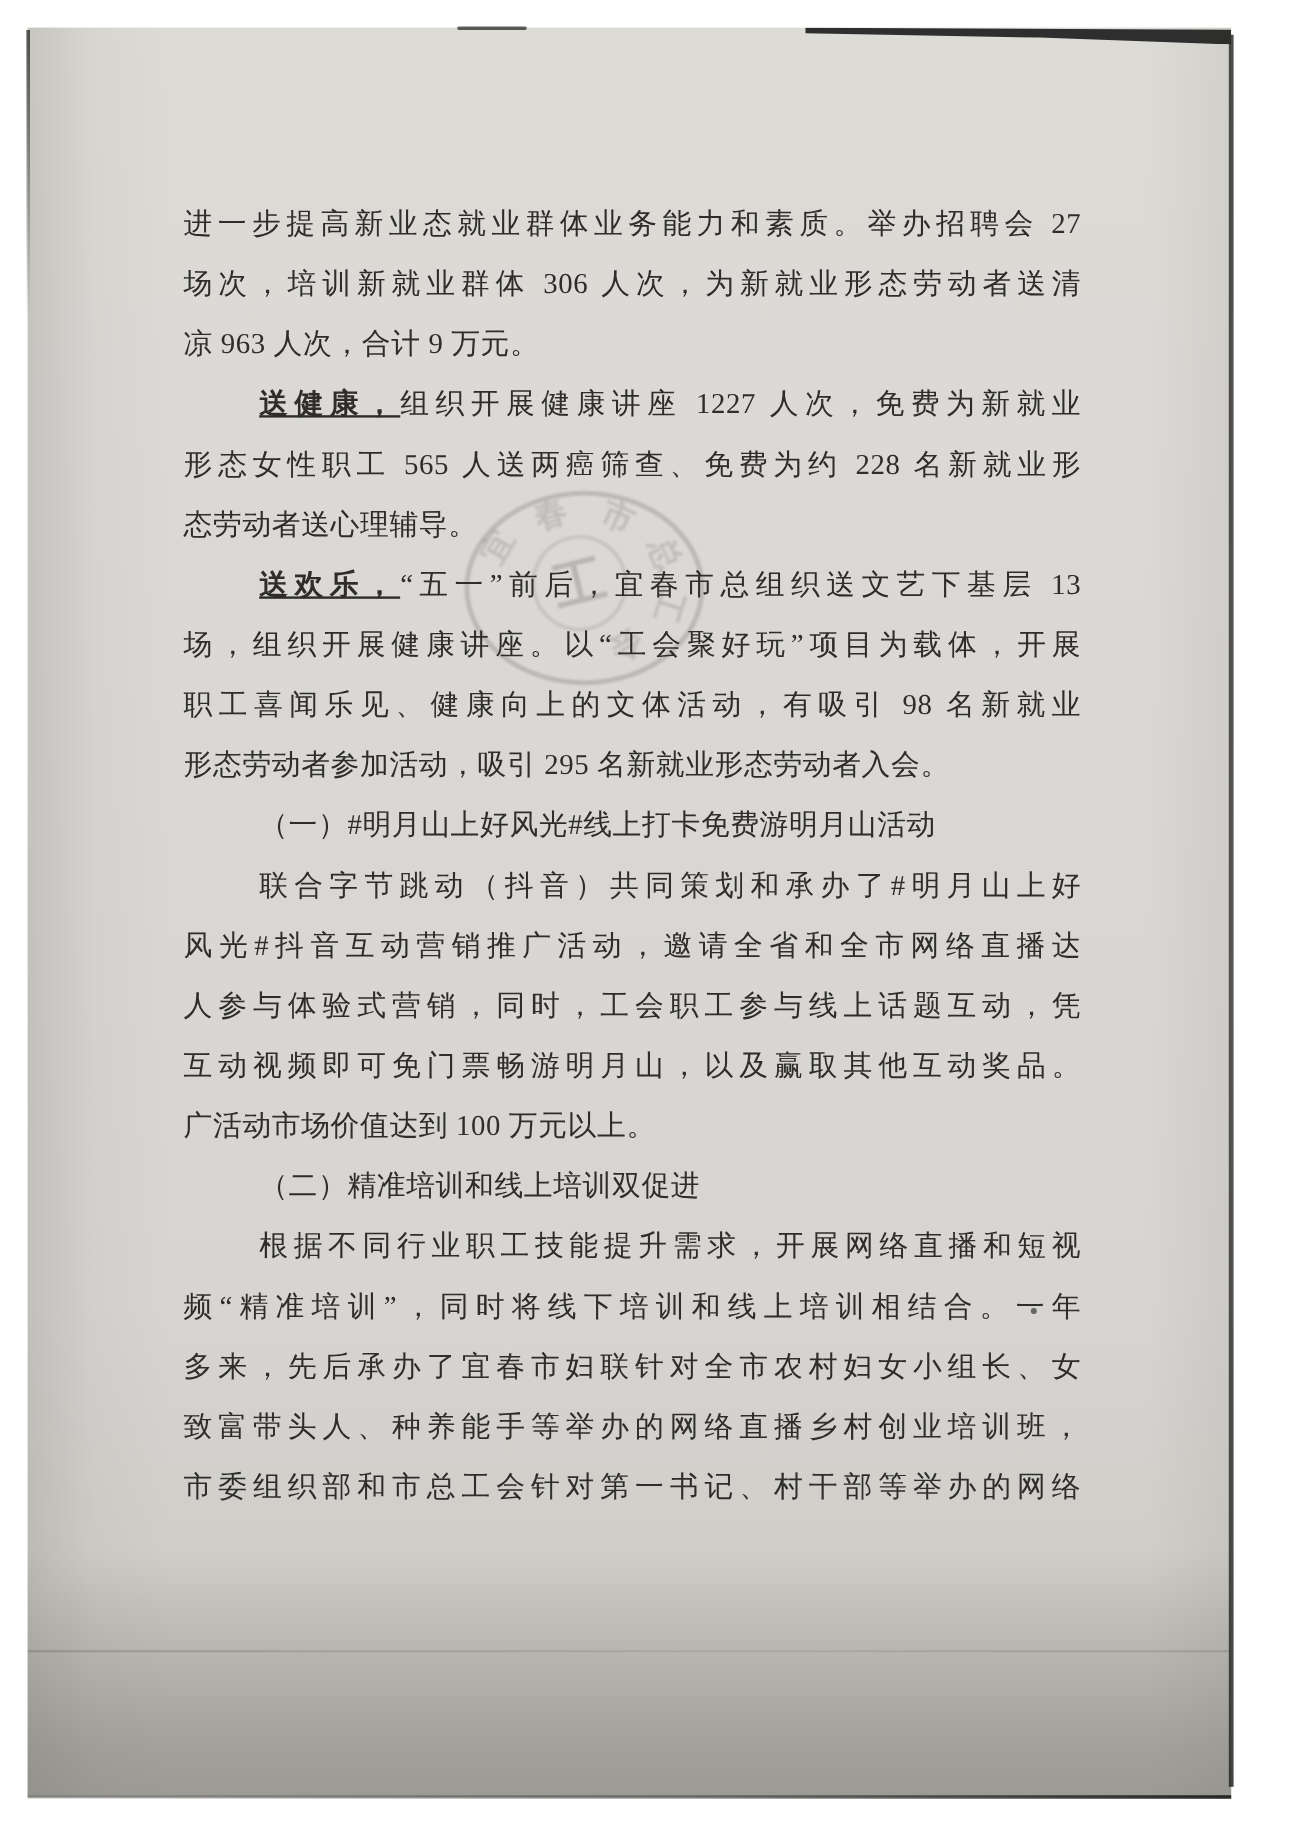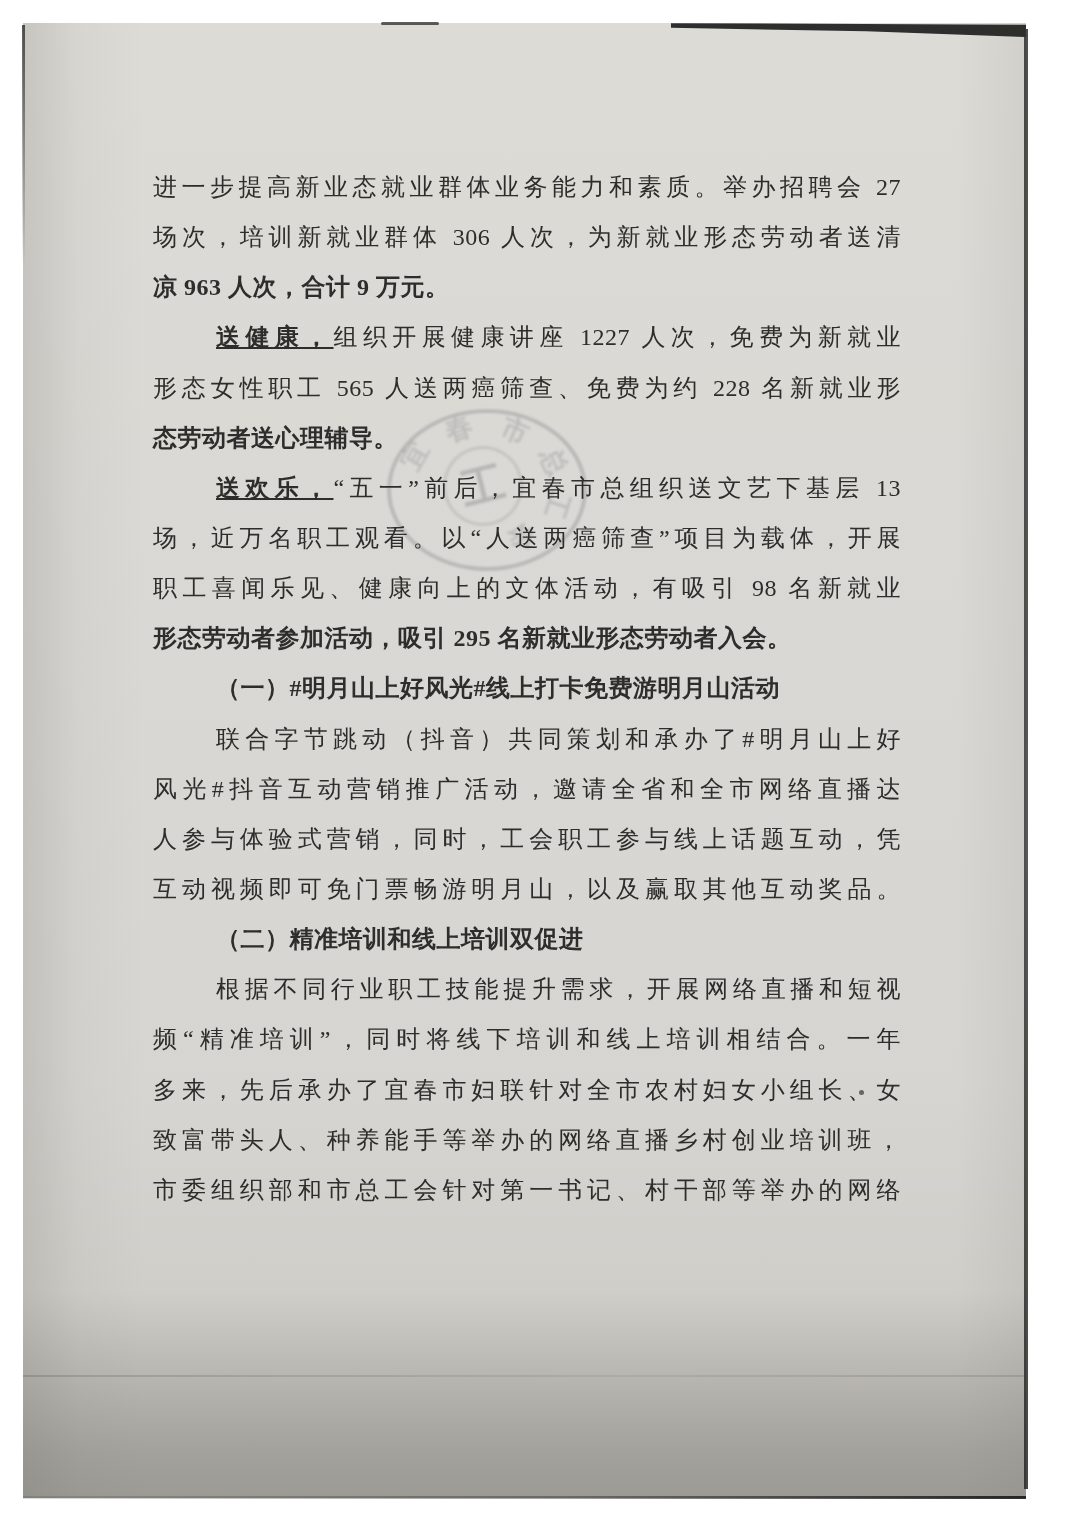--- a/index.html
+++ b/index.html
@@ -61,21 +61,20 @@
   }
   .tline{
     text-align:justify;
     text-align-last:justify;
     height:50.15px;
     overflow:visible;
   }
   .tline.endline{
     text-align:left;
     text-align-last:left;
-    font-weight:bold;
   }
   .tline.indent{ padding-left:63px; }
   .tline b{ font-weight:700;text-decoration:underline; }
   
   .stamp{
     position:absolute;left:364px;top:386px;width:192px;height:154px;
     opacity:0.55;
     pointer-events:none;
   }
   .stamp-ring{
@@ -130,28 +129,29 @@
   </div>
 
   <div class="text-block" id="text-block">
       <div class="tline">进一步提高新业态就业群体业务能力和素质。举办招聘会 27</div>
       <div class="tline">场次，培训新就业群体 306 人次，为新就业形态劳动者送清</div>
       <div class="tline endline">凉 963 人次，合计 9 万元。</div>
       <div class="tline indent"><b>送健康，</b>组织开展健康讲座 1227 人次，免费为新就业</div>
       <div class="tline">形态女性职工 565 人送两癌筛查、免费为约 228 名新就业形</div>
       <div class="tline endline">态劳动者送心理辅导。</div>
       <div class="tline indent"><b>送欢乐，</b>“五一”前后，宜春市总组织送文艺下基层 13</div>
-      <div class="tline">场，近万名职工观看。以“人送两癌筛查”项目为载体，开展</div>
+      <div class="tline">场，组织开展健康讲座。以“工会聚好玩”项目为载体，开展</div>
       <div class="tline">职工喜闻乐见、健康向上的文体活动，有吸引 98 名新就业</div>
       <div class="tline endline">形态劳动者参加活动，吸引 295 名新就业形态劳动者入会。</div>
       <div class="tline indent endline">（一）#明月山上好风光#线上打卡免费游明月山活动</div>
       <div class="tline indent">联合字节跳动（抖音）共同策划和承办了#明月山上好</div>
       <div class="tline">风光#抖音互动营销推广活动，邀请全省和全市网络直播达</div>
       <div class="tline">人参与体验式营销，同时，工会职工参与线上话题互动，凭</div>
       <div class="tline">互动视频即可免门票畅游明月山，以及赢取其他互动奖品。</div>
+      <div class="tline endline">广活动市场价值达到 100 万元以上。</div>
       <div class="tline indent endline">（二）精准培训和线上培训双促进</div>
       <div class="tline indent">根据不同行业职工技能提升需求，开展网络直播和短视</div>
       <div class="tline">频“精准培训”，同时将线下培训和线上培训相结合。一年</div>
       <div class="tline">多来，先后承办了宜春市妇联针对全市农村妇女小组长、女</div>
       <div class="tline">致富带头人、种养能手等举办的网络直播乡村创业培训班，</div>
       <div class="tline">市委组织部和市总工会针对第一书记、村干部等举办的网络</div>
     </div>
 
 </div>
 

